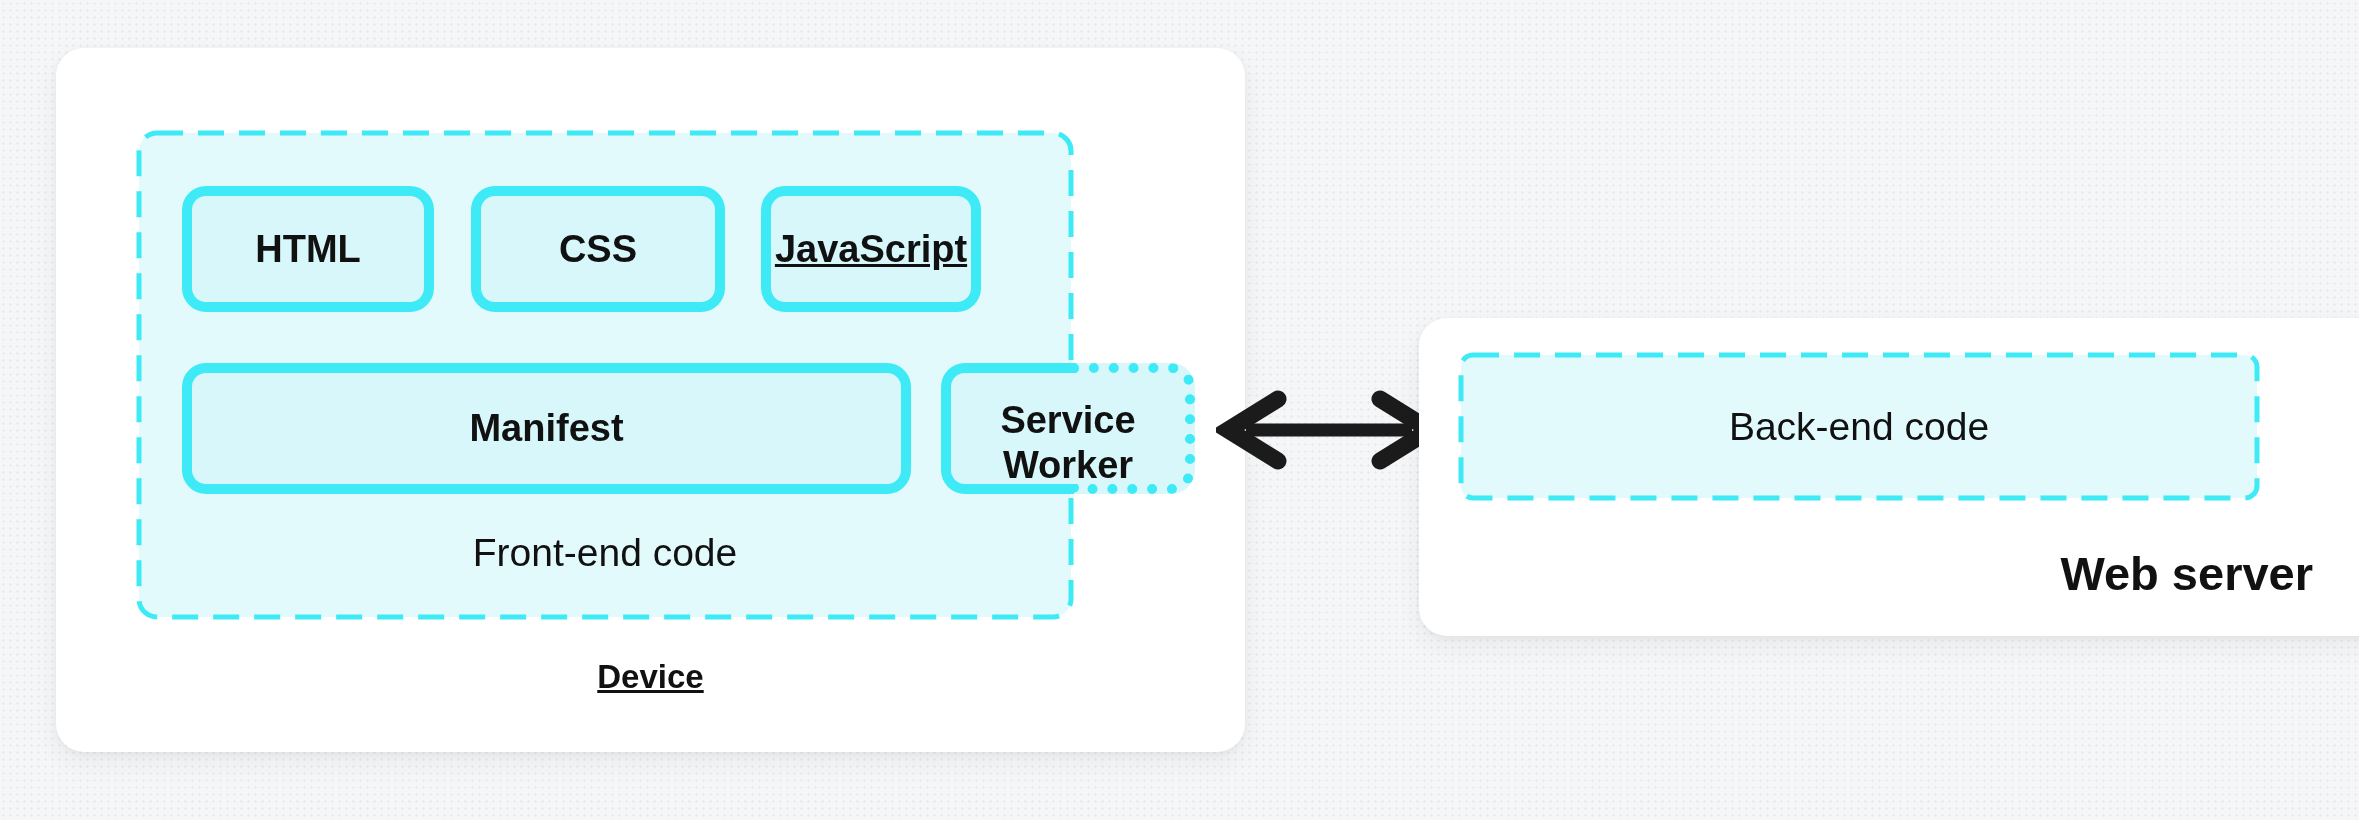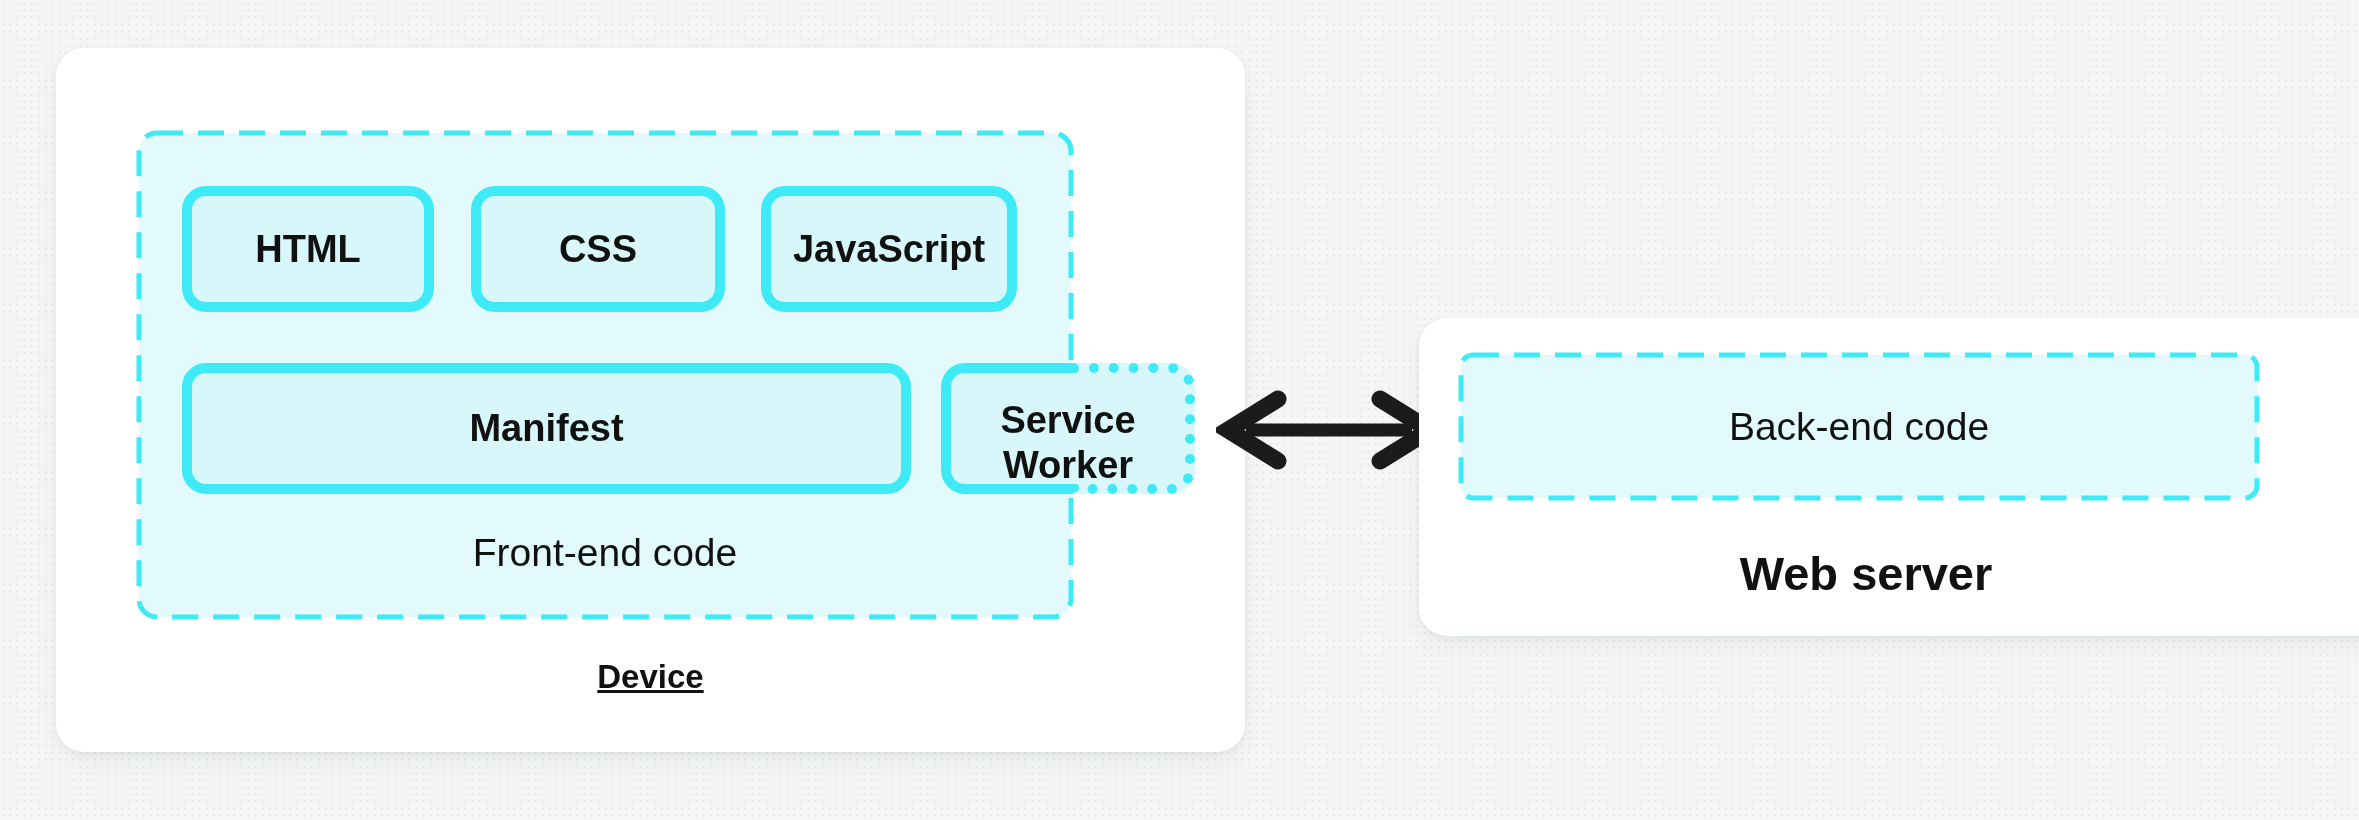--- a/index.html
+++ b/index.html
@@ -31,21 +31,21 @@
   .be-svg{left:1458px;top:352px;}
 
   .code-box{
     position:absolute;height:126px;background:var(--box-fill);
     border:10px solid var(--cyan-border);border-radius:24px;
     display:flex;align-items:center;justify-content:center;
     color:var(--text);font-weight:bold;font-size:38px;
   }
   .html-box{left:182px;top:186px;width:252px;}
   .css-box{left:471px;top:186px;width:254px;text-align:center;}
-  .js-box{left:761px;top:186px;width:256px;}
+  .js-box{left:761px;top:186px;width:220px;text-decoration:underline;}
   .manifest-box{left:182px;top:363px;width:729px;height:131px;}
 
   .sw-box{position:absolute;left:941px;top:363px;width:254px;height:131px;}
   .sw-solid{
     position:absolute;left:0;top:0;width:133px;height:131px;
     background:var(--box-fill);border:10px solid var(--cyan-border);
     border-right:none;border-radius:24px 0 0 24px;
   }
   .sw-dotted{
     position:absolute;left:133px;top:0;width:121px;height:131px;
@@ -119,16 +119,16 @@
       <polyline points="62,11 12,42 62,73" stroke-width="17" stroke-linecap="round"></polyline>
       <polyline points="164,11 214,42 164,73" stroke-width="17" stroke-linecap="round"></polyline>
     </g>
   </svg>
 
   <div class="panel server-panel">
     <svg class="dashed-svg be-svg" width="802" height="149" style="left:39px;top:34px;">
       <rect x="3" y="3" width="796" height="143" rx="12" fill="var(--container-fill)" stroke="var(--cyan-border)" stroke-width="5" stroke-dasharray="26 15"></rect>
     </svg>
     <div class="be-label" style="left:39px;top:34px;">Back-end code</div>
-    <div class="server-label" style="left:0;top:228px;width:894px;">Web server</div>
+    <div class="server-label" style="left:0;top:228px;width:894px;text-align:right;">Web server</div>
   </div>
 
 </div>
 
 </body></html>

